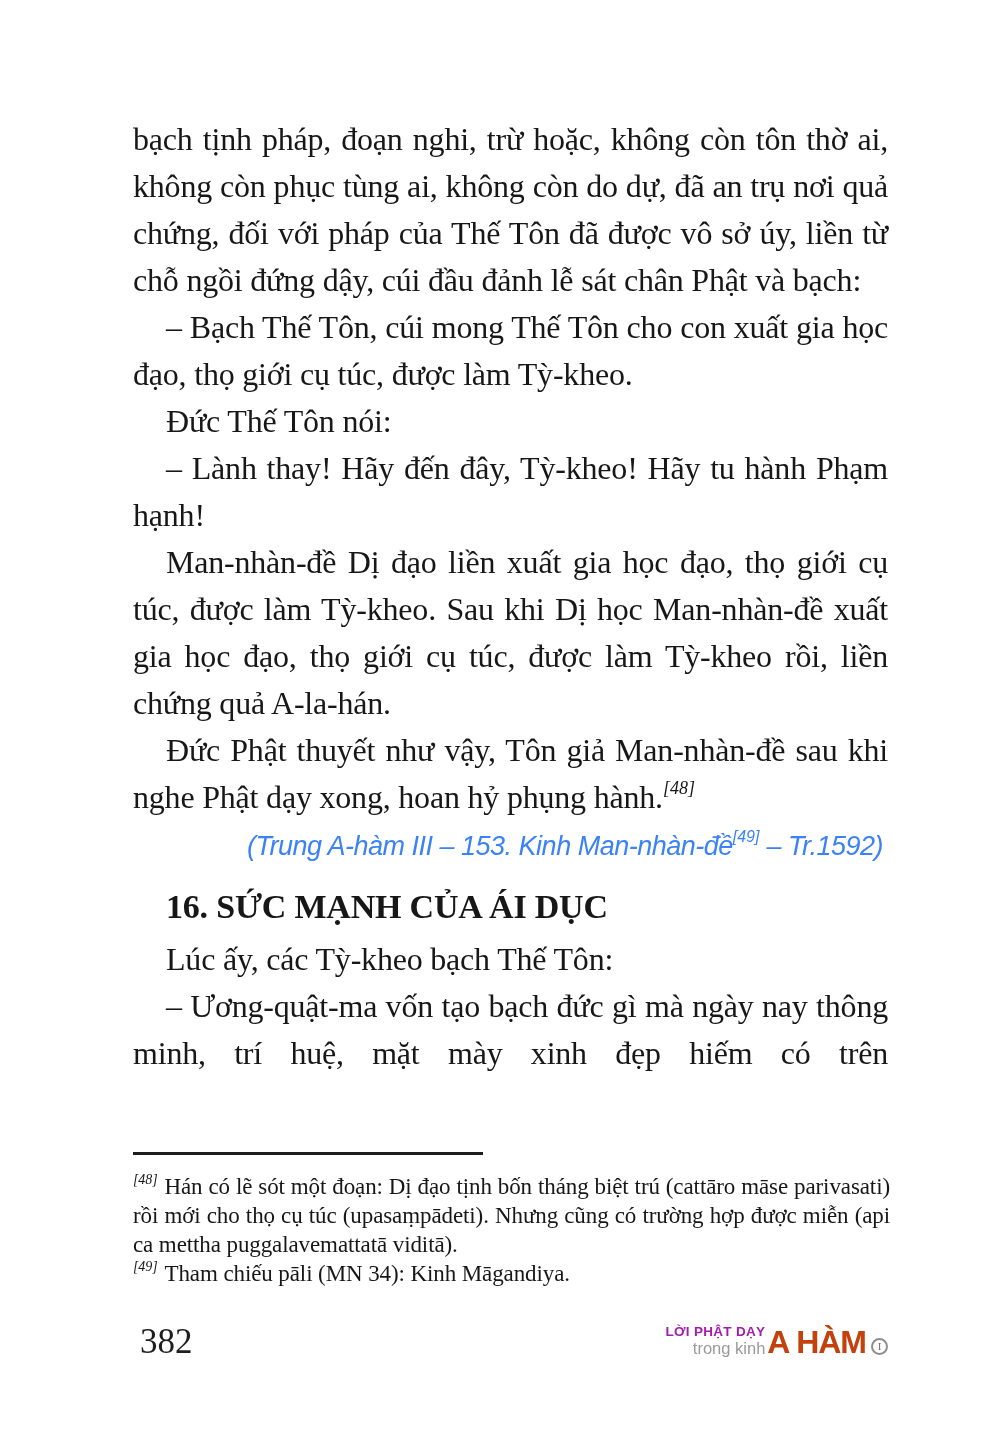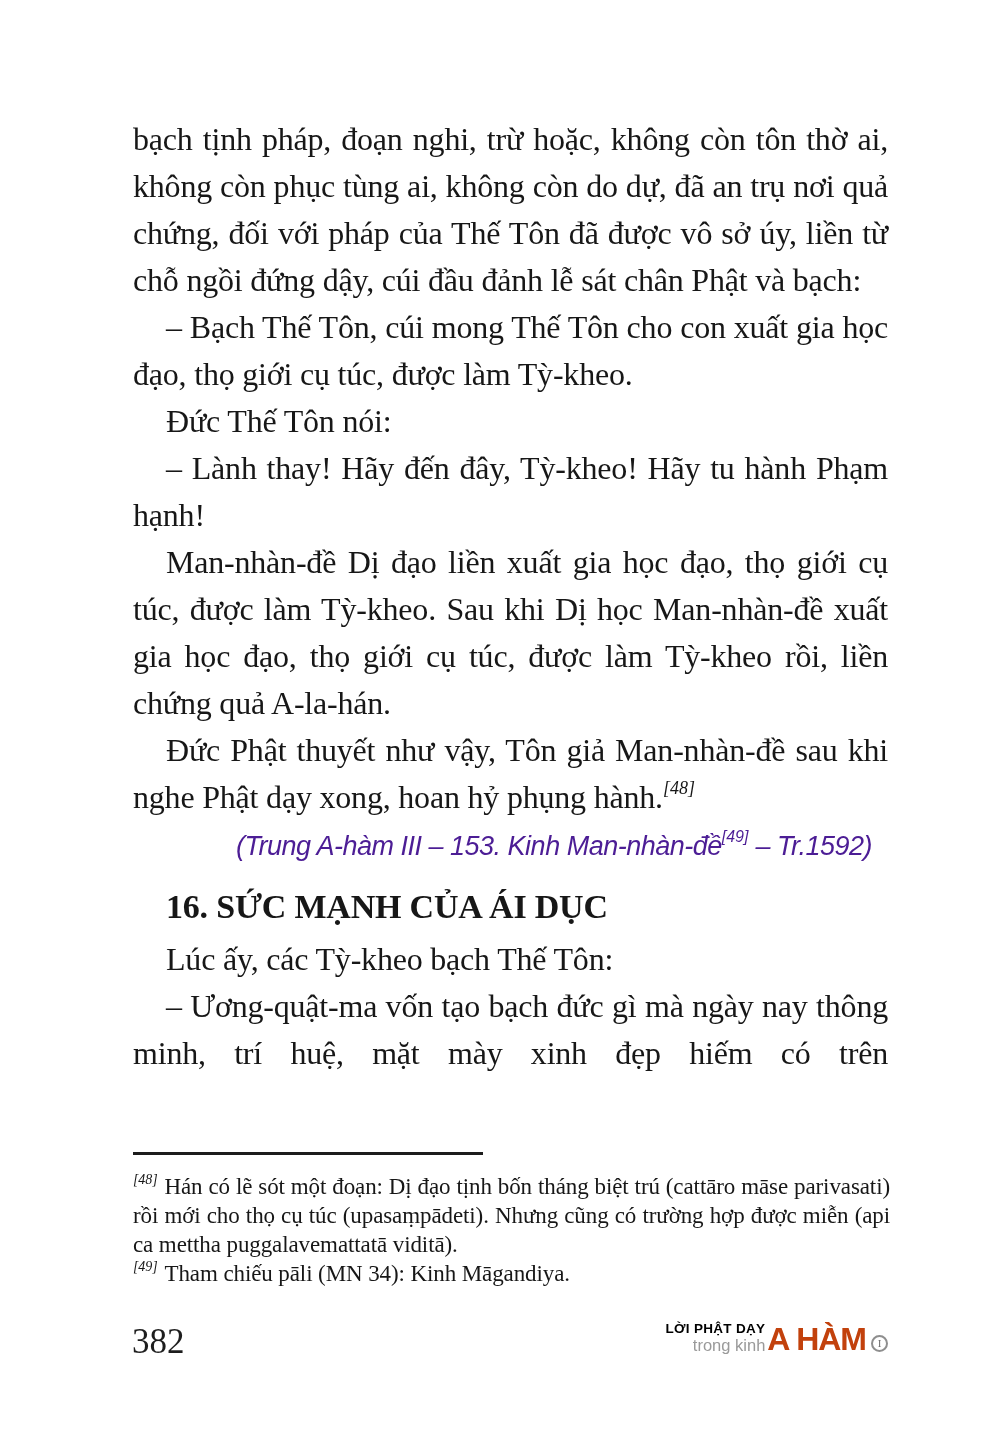--- a/index.html
+++ b/index.html
@@ -33,28 +33,28 @@
   .fn-ref {
     font-size: 18px;
     font-style: italic;
     line-height: 0;
     position: relative;
     top: -2px;
     letter-spacing: 0;
   }
 
   .citation {
-    margin: 2px 16px 0 0;
+    margin: 2px 5px 0 0;
     text-indent: 0;
     text-align: right;
     font-family: "Liberation Sans", "DejaVu Sans", sans-serif;
     font-style: italic;
     font-size: 27px;
     line-height: 46px;
-    color: #4c1d95;
+    color: #3b82f6;
     letter-spacing: -0.5px;
   }
   .citation .fn-ref { font-size: 16px; top: -3px; }
 
   .heading {
     margin: 14px 0 6px 0;
     text-indent: 33px;
     font-size: 34px;
     line-height: 47px;
     font-weight: 700;
@@ -80,45 +80,45 @@
     font-style: italic;
     line-height: 0;
     position: relative;
     top: -1px;
     margin-right: 7px;
   }
 
   
   .page-footer {
     position: absolute;
-    left: 132px; right: 112px; top: 1322px;
+    left: 140px; right: 112px; top: 1322px;
     display: flex;
     justify-content: space-between;
-    align-items: flex-start;
+    align-items: center;
   }
   .page-number {
     font-size: 35px;
     line-height: 40px;
     color: #1d1d1d;
   }
   .logo {
     display: flex;
     align-items: flex-end;
   }
   .logo-stack {
     text-align: right;
     font-family: "Liberation Sans", "DejaVu Sans", sans-serif;
     padding-bottom: 3px;
     margin-right: 2px;
   }
   .logo-top {
     font-weight: 700;
     font-size: 13.5px;
     line-height: 13px;
-    color: #000000;
+    color: #a21caf;
     letter-spacing: 0.3px;
     white-space: nowrap;
   }
   .logo-bottom {
     font-size: 16.5px;
     line-height: 16px;
     color: #9a9a9a;
     margin-top: 2px;
     white-space: nowrap;
   }

